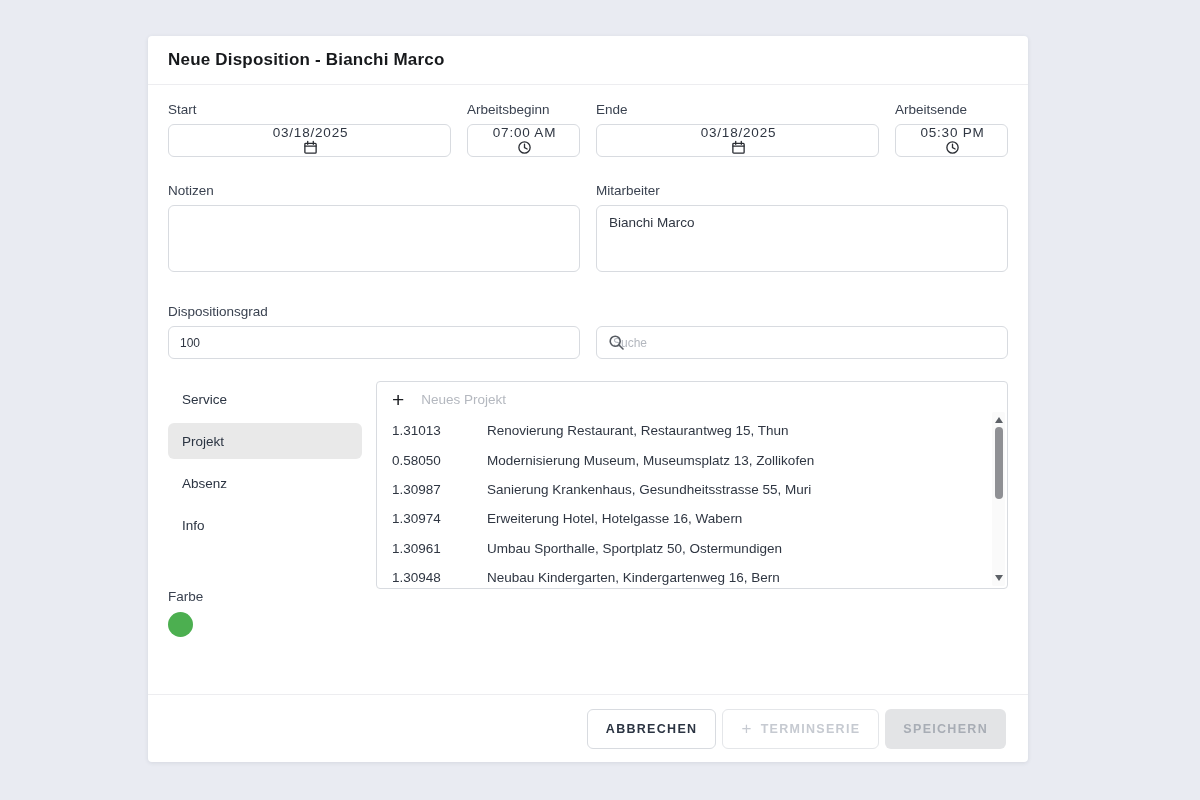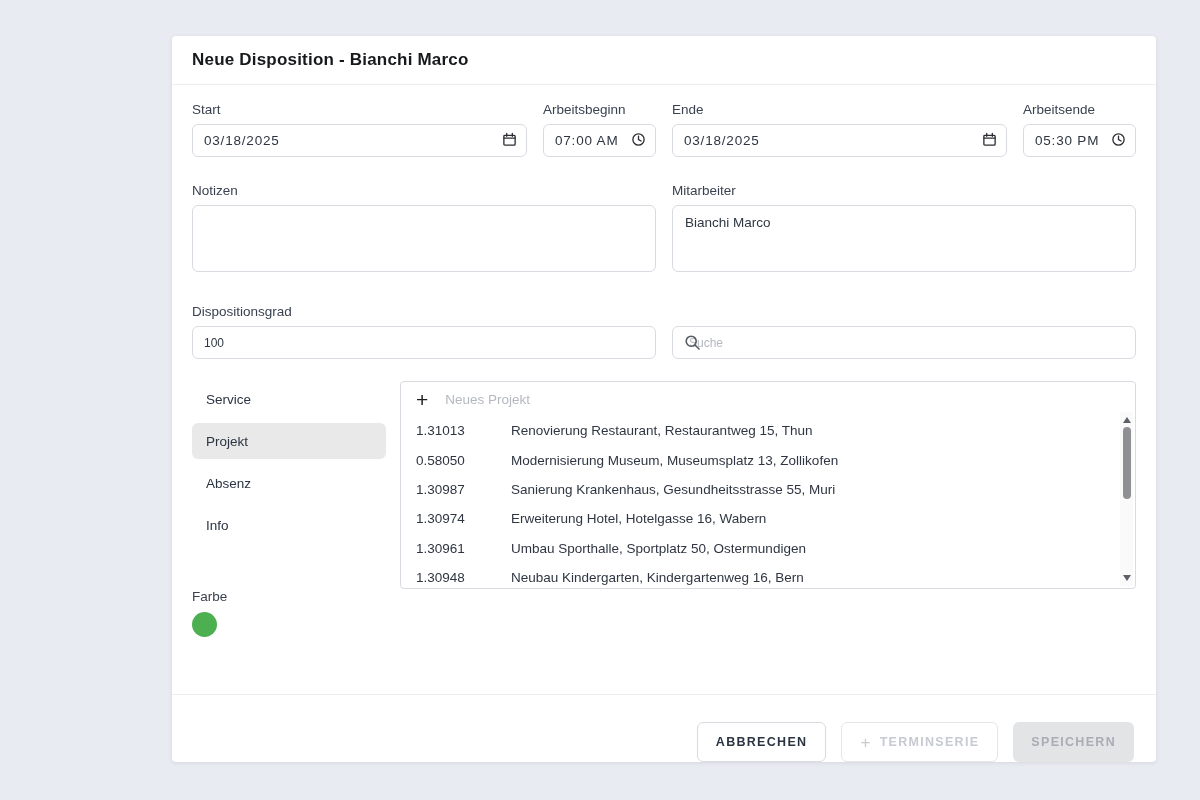--- a/index.html
+++ b/index.html
@@ -4,39 +4,39 @@
 <style>
   * { margin:0; padding:0; box-sizing:border-box; }
   html,body { width:1200px; height:800px; overflow:hidden; }
   body {
     background:#e9ebf2;
     font-family:"Liberation Sans", sans-serif;
     position:relative;
     color:#2f3642;
   }
   .modal {
-    position:absolute; left:172px; top:36px; width:984px; height:726px;
+    position:absolute; left:148px; top:36px; width:880px; height:726px;
     background:#ffffff; border-radius:4px;
     box-shadow:0 1px 4px rgba(40,50,70,0.10);
     display:flex; flex-direction:column;
   }
   .modal-header {
     height:49px; flex:0 0 49px; border-bottom:1px solid #ededf0;
     display:flex; align-items:center; padding:0 20px;
   }
   .modal-title { font-size:17px; font-weight:bold; color:#17191c; letter-spacing:0.2px; }
   .modal-body { flex:1; padding:17px 20px 0 20px; }
 
   .field-label { display:block; font-size:13.5px; color:#3a4250; margin-bottom:7px; }
 
   .grid-datetimes { display:grid; grid-template-columns:1fr 113px 1fr 113px; column-gap:16px; }
   .input-box {
     height:33px; border:1px solid #d8dbe0; border-radius:6px; background:#fff;
     display:flex; align-items:center; justify-content:space-between;
-    padding:0 9px 0 11px; font-size:13.5px; color:#2f3642;
+    padding:0 9px 0 11px; font-size:13.5px; color:#2f3642;flex-direction:column;
   }
   .input-box .val { letter-spacing:0.8px; white-space:nowrap; }
   .input-box svg { flex:0 0 auto; }
 
   .grid-two { display:grid; grid-template-columns:1fr 1fr; column-gap:16px; }
   .row-notes { margin-top:26px; }
   .row-dispo { margin-top:28px; }
 
   textarea.box {
     width:100%; height:67px; border:1px solid #d8dbe0; border-radius:6px;
@@ -85,22 +85,22 @@
   .sb-thumb {
     position:absolute; left:2.5px; top:15px; width:8px; height:72px;
     background:#8f9094; border-radius:4px; cursor:grab;
   }
 
   .farbe-section { }
   .farbe-swatch { width:25px; height:25px; border-radius:50%; margin-top:8px; cursor:pointer; }
 
   .modal-footer {
     flex:0 0 68px; border-top:1px solid #ededf0;
-    display:flex; align-items:flex-end; justify-content:flex-end;
-    gap:15px; padding:0 22px;
+    display:flex; align-items:center; justify-content:flex-end;
+    gap:6px; padding:0 22px;
   }
   .btn {
     height:40px; border-radius:6px; font-size:12.5px; font-weight:bold;
     letter-spacing:1.3px; display:flex; align-items:center; justify-content:center;
     padding:0 18px; font-family:"Liberation Sans", sans-serif; cursor:pointer;
     background:#fff; border:1px solid #d8dbe0; color:#2b3442;
   }
   .btn-terminserie { border:1px solid #e4e6e9; color:#c6cad1; gap:8px; cursor:default; }
   .btn-terminserie .plus-sm { font-size:17px; font-weight:400; line-height:1; }
   .btn-speichern { background:#e3e4e6; border:none; color:#a8adb5; cursor:default; }

